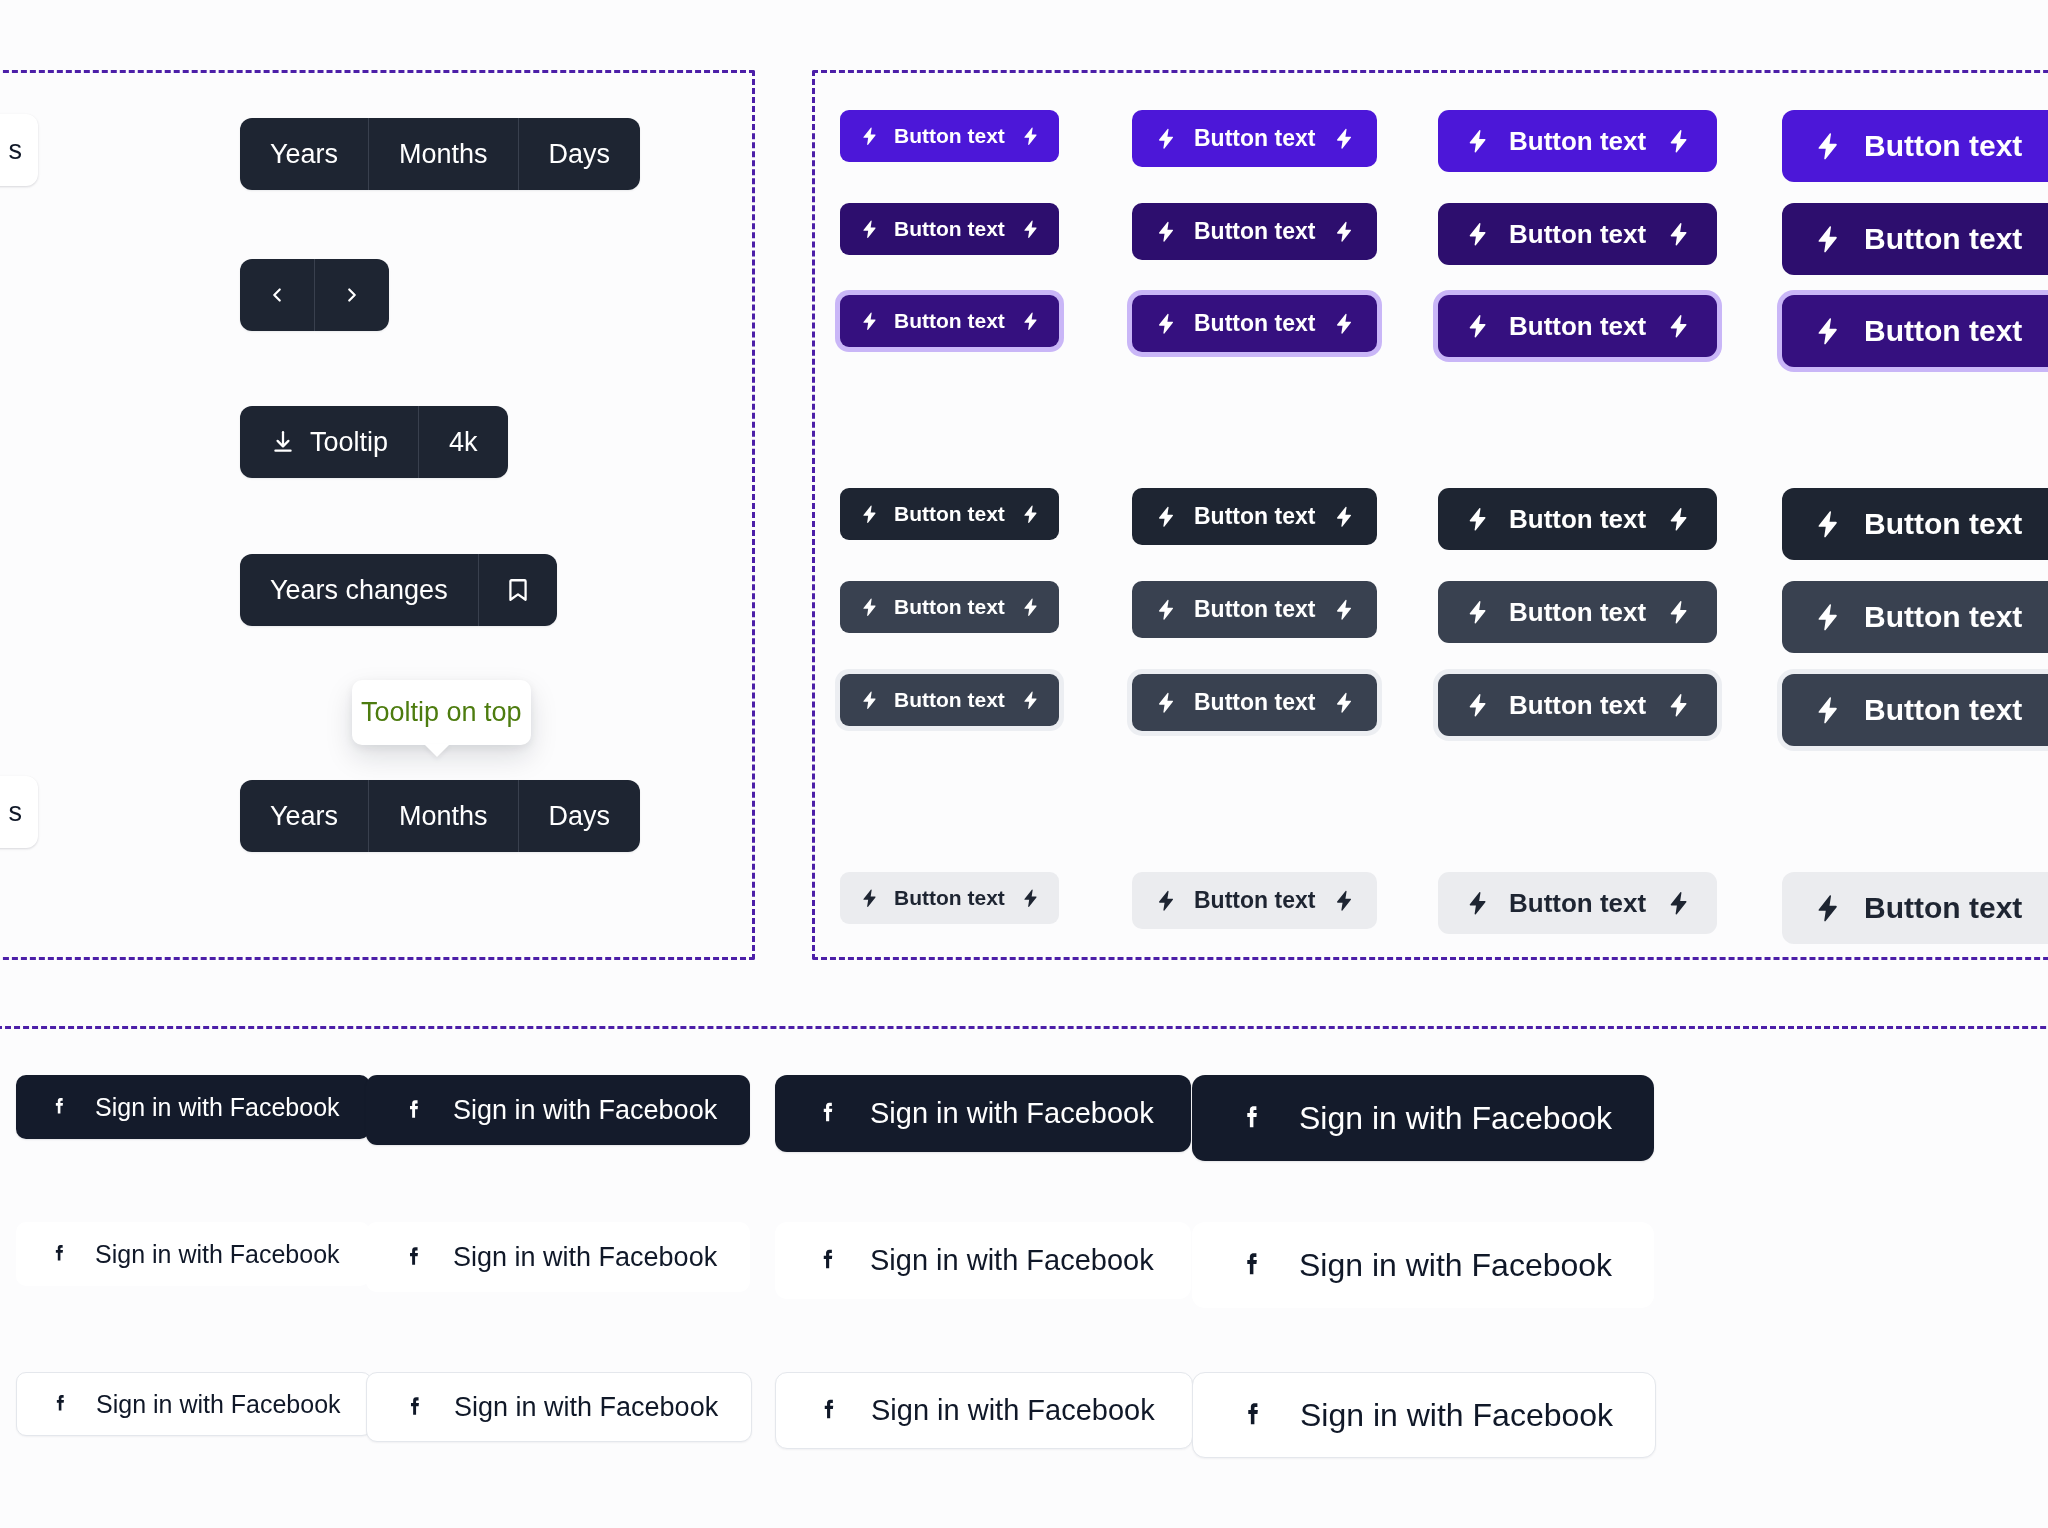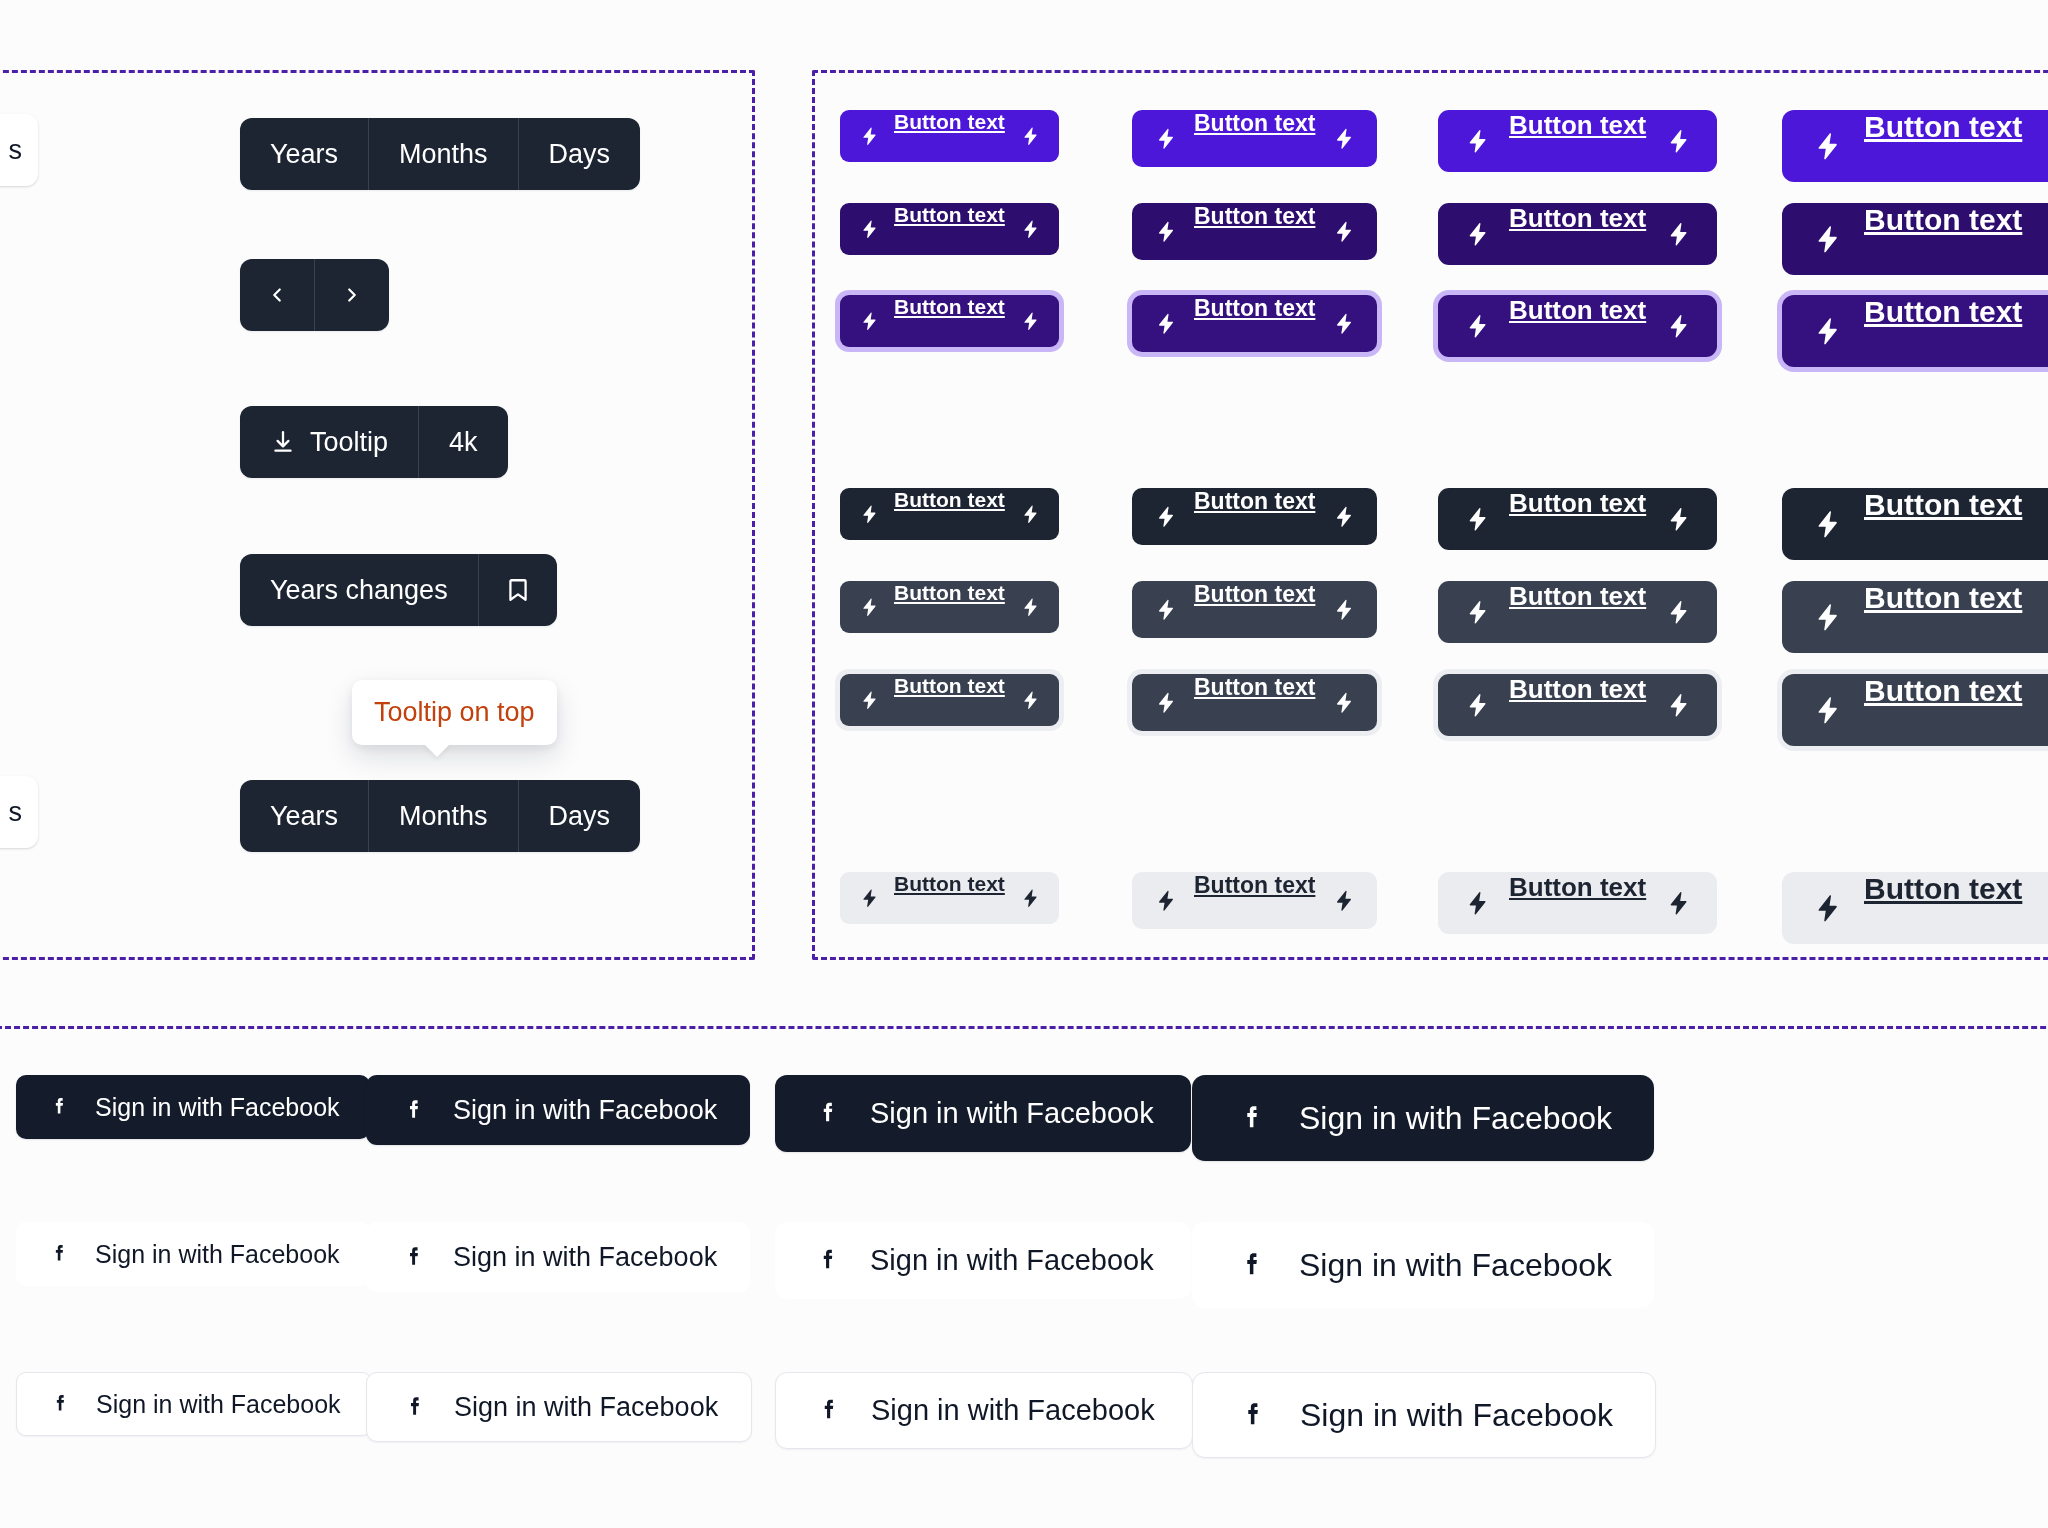--- a/index.html
+++ b/index.html
@@ -45,24 +45,24 @@
   .seg.icon-only { padding: 0 26px; }
 
   .ico { display: inline-flex; align-items: center; justify-content: center; }
   .ico svg { display: block; }
 
   
   #tooltip-wrap { position: absolute; left: 352px; top: 680px; }
   .tooltip {
     position: relative;
     background: #ffffff;
-    color: #c2410c;
+    color: #4d7c0f;
     font-size: 27px;
     border-radius: 10px;
-    padding: 17px 22px;
+    padding: 17px 9px;
     box-shadow: 0 12px 28px rgba(16,24,40,.13), 0 3px 8px rgba(16,24,40,.07);
     white-space: nowrap;
   }
   .tooltip::after {
     content: "";
     position: absolute;
     left: 72px; bottom: -12px;
     width: 0; height: 0;
     border-left: 13px solid transparent;
     border-right: 13px solid transparent;
@@ -82,27 +82,27 @@
     font-size: 27px;
     overflow: hidden;
   }
   #edge-card-1 { left: -62px; top: 114px; width: 100px; height: 72px; }
   #edge-card-2 { left: -62px; top: 776px; width: 100px; height: 72px; }
 
   
   .btn {
     position: absolute;
     display: inline-flex;
+    align-items: center;
     justify-content: center;
     white-space: nowrap;
     border: none;
     cursor: pointer;
     font-family: "Liberation Sans", sans-serif;
     font-weight: 700;
-    text-decoration: underline;
   }
   .btn .label { padding: 0 2px; }
 
   
   .v-primary      { background:#4c17d8; color:#fff; }
   .v-primary-dark { background:#2d0e6e; color:#fff; }
   .v-primary-ring { background:#35107f; color:#fff;
                     box-shadow: 0 0 0 5px #c9b6f7; }
   
   .v-dark         { background:#1e2532; color:#fff; }

